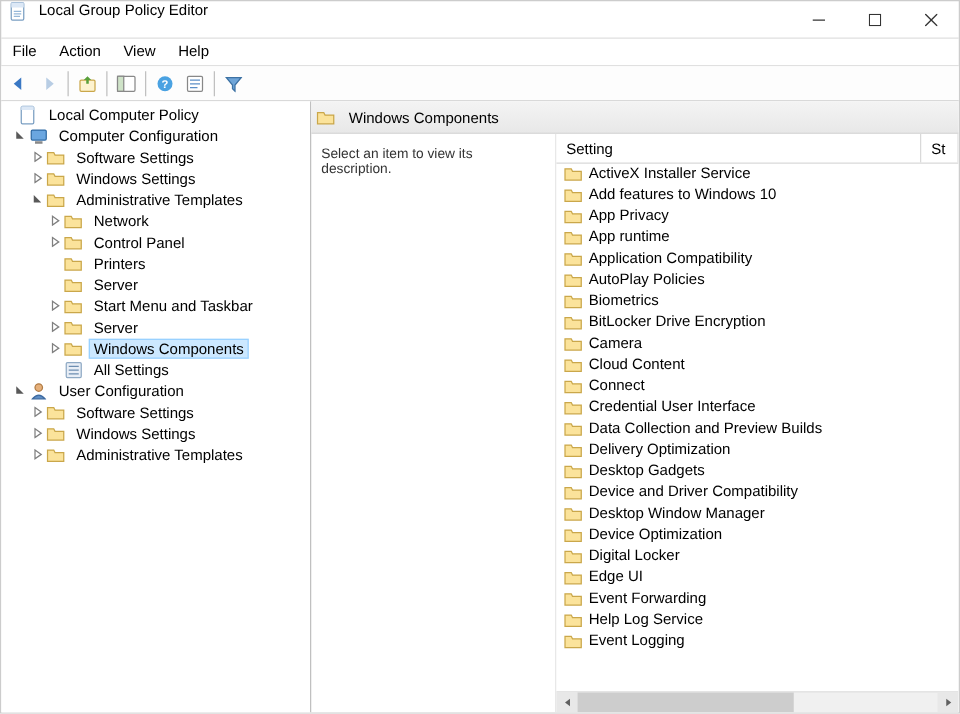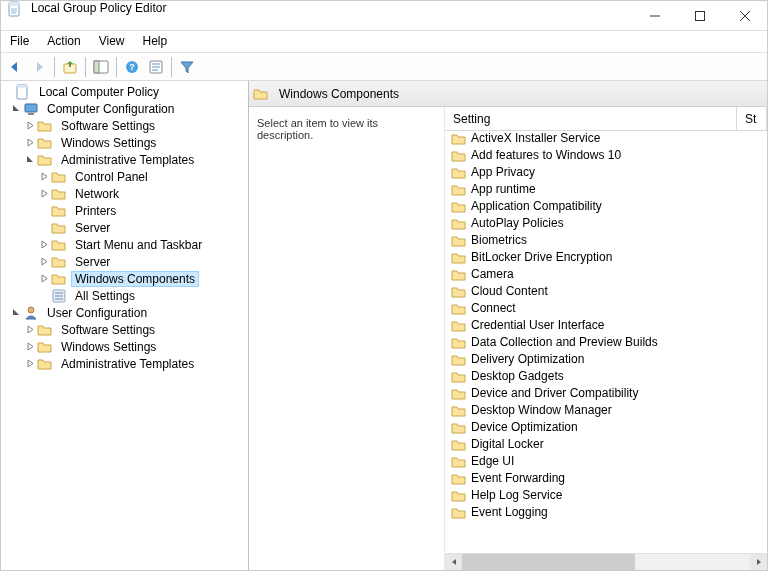--- a/index.html
+++ b/index.html
@@ -213,34 +213,34 @@
         <span class="twisty">
             <svg width="9" height="9">
               <polygon points="2,1 7,4.5 2,8" fill="none" stroke="#808080"></polygon>
             </svg>
           </span>
         <span class="node-icon">
             <svg width="16" height="16">
               <path d="M1 4 h5 l1 2 h7 v7 h-13 z" fill="#fbe39b" stroke="#caa74a"></path>
             </svg>
           </span>
+        <span class="label">Network</span>
+      </div>
+      <div class="tree-row" style="padding-left:36px">
+        <span class="twisty">
+            <svg width="9" height="9">
+              <polygon points="2,1 7,4.5 2,8" fill="none" stroke="#808080"></polygon>
+            </svg>
+          </span>
+        <span class="node-icon">
+            <svg width="16" height="16">
+              <path d="M1 4 h5 l1 2 h7 v7 h-13 z" fill="#fbe39b" stroke="#caa74a"></path>
+            </svg>
+          </span>
         <span class="label">Control Panel</span>
-      </div>
-      <div class="tree-row" style="padding-left:36px">
-        <span class="twisty">
-            <svg width="9" height="9">
-              <polygon points="2,1 7,4.5 2,8" fill="none" stroke="#808080"></polygon>
-            </svg>
-          </span>
-        <span class="node-icon">
-            <svg width="16" height="16">
-              <path d="M1 4 h5 l1 2 h7 v7 h-13 z" fill="#fbe39b" stroke="#caa74a"></path>
-            </svg>
-          </span>
-        <span class="label">Network</span>
       </div>
       <div class="tree-row" style="padding-left:36px">
         <span class="twisty"></span>
         <span class="node-icon">
             <svg width="16" height="16">
               <path d="M1 4 h5 l1 2 h7 v7 h-13 z" fill="#fbe39b" stroke="#caa74a"></path>
             </svg>
           </span>
         <span class="label">Printers</span>
       </div>

